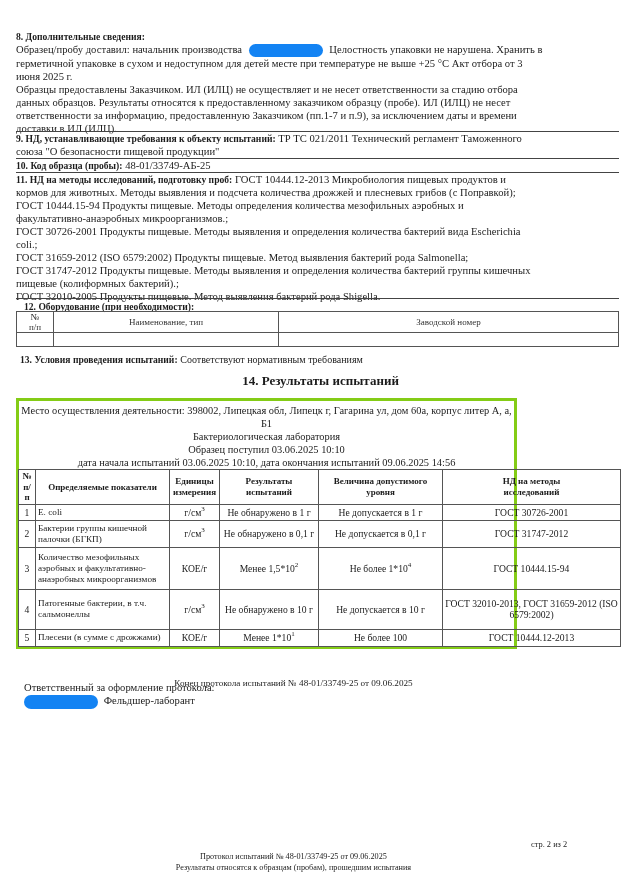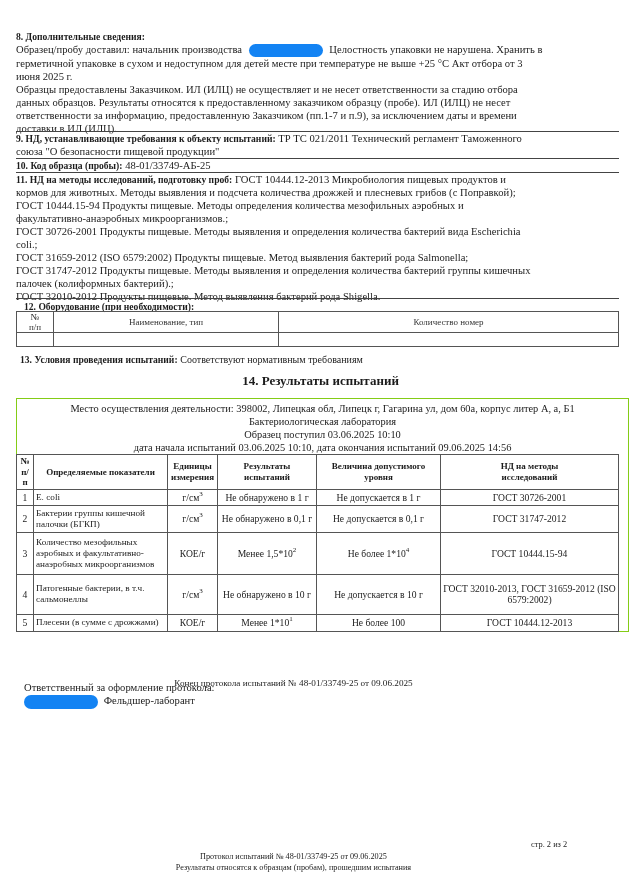--- a/index.html
+++ b/index.html
@@ -18,21 +18,21 @@
     .redact {
       display: inline-block; background: #1383f3; border-radius: 8px;
       vertical-align: middle; height: 13px;
     }
     p { margin: 0; }
     
     table { border-collapse: collapse; }
     .eq { position: absolute; left: 16px; top: 311px; width: 603px; }
     .eq td { border: 1px solid #555; font-size: 9px; text-align: center; color: #333; height: 12px; line-height: 10px; }
     
-    .res-wrap { position: absolute; left: 16px; top: 398px; width: 613px; border: 1px solid #84cc16; }
+    .res-wrap { position: absolute; left: 16px; top: 398px; width: 501px; border: 3px solid #84cc16; }
     .res-head { text-align: center; font-size: 10.4px; line-height: 13px; padding-top: 3px; }
     .res { width: 603px; margin-left: -1px; margin-bottom: -1px; }
     .res th, .res td { border: 1px solid #555; text-align: center; font-size: 9.6px; line-height: 11px; padding: 1px 2px; }
     .res th { font-weight: bold; font-size: 9px; line-height: 10.5px; }
     .res td.l { text-align: left; font-size: 9.2px; }
     sup { font-size: 7px; vertical-align: 5px; line-height: 0; }
     .title14 { position: absolute; left: 0; width: 641px; top: 374px; text-align: center; font-weight: bold; font-size: 13px; }
     .center { position: absolute; left: 0; width: 587px; text-align: center; }
   </style>
 </head>
@@ -72,37 +72,37 @@
   <div class="blk" style="top:173px;">
     <p><span class="b">11. НД на методы исследований, подготовку проб:</span>
        <span>ГОСТ 10444.12-2013 Микробиология пищевых продуктов и</span></p>
     <p>кормов для животных. Методы выявления и подсчета количества дрожжей и плесневых грибов (с Поправкой);</p>
     <p>ГОСТ 10444.15-94 Продукты пищевые. Методы определения количества мезофильных аэробных и</p>
     <p>факультативно-анаэробных микроорганизмов.;</p>
     <p>ГОСТ 30726-2001 Продукты пищевые. Методы выявления и определения количества бактерий вида Escherichia</p>
     <p>coli.;</p>
     <p>ГОСТ 31659-2012 (ISO 6579:2002) Продукты пищевые. Метод выявления бактерий рода Salmonella;</p>
     <p>ГОСТ 31747-2012 Продукты пищевые. Методы выявления и определения количества бактерий группы кишечных</p>
-    <p>палочек (колиформных бактерий).;</p>
-    <p>ГОСТ 32010-2012 Продукты пищевые. Метод выявления бактерий рода Shigella.</p>
+    <p>пищевые (колиформных бактерий).;</p>
+    <p>ГОСТ 32010-2005 Продукты пищевые. Метод выявления бактерий рода Shigella.</p>
   </div>
   <div class="rule" style="top:298px;"></div>
 
   <div class="blk" style="top:300px;left:24px;">
     <p class="b">12. Оборудование (при необходимости):</p>
   </div>
   <table class="eq">
     <tbody>
         <tr>
       <td style="width:37px;">
         <div>№</div>
         <div>п/п</div>
       </td>
       <td style="width:225px;">Наименование, тип</td>
-      <td>Количество номер</td>
+      <td>Заводской номер</td>
     </tr>
     <tr style="height:14px;">
       <td></td>
       <td></td>
       <td></td>
     </tr>
   </tbody>
     </table>
 
   <div class="blk" style="top:353px;left:20px;">

